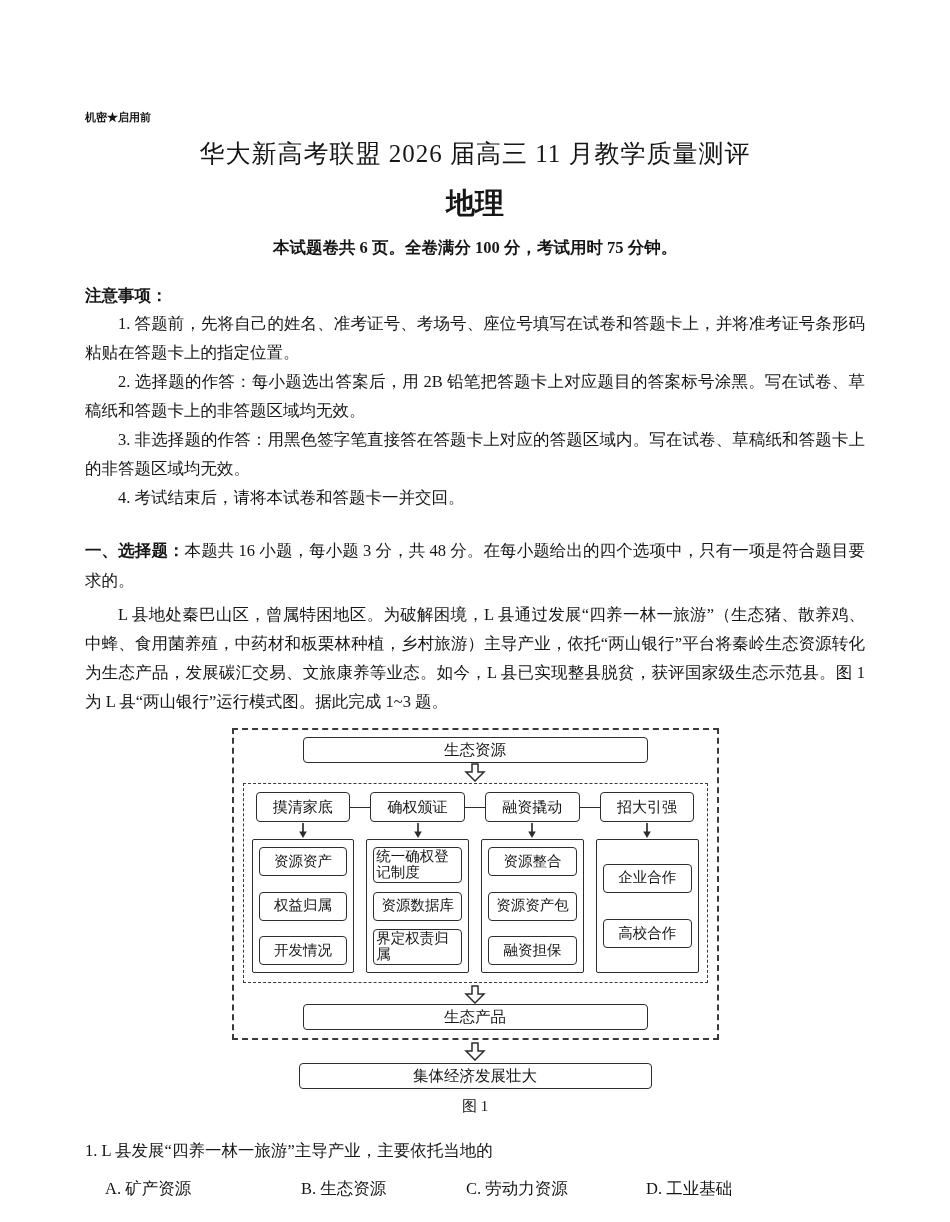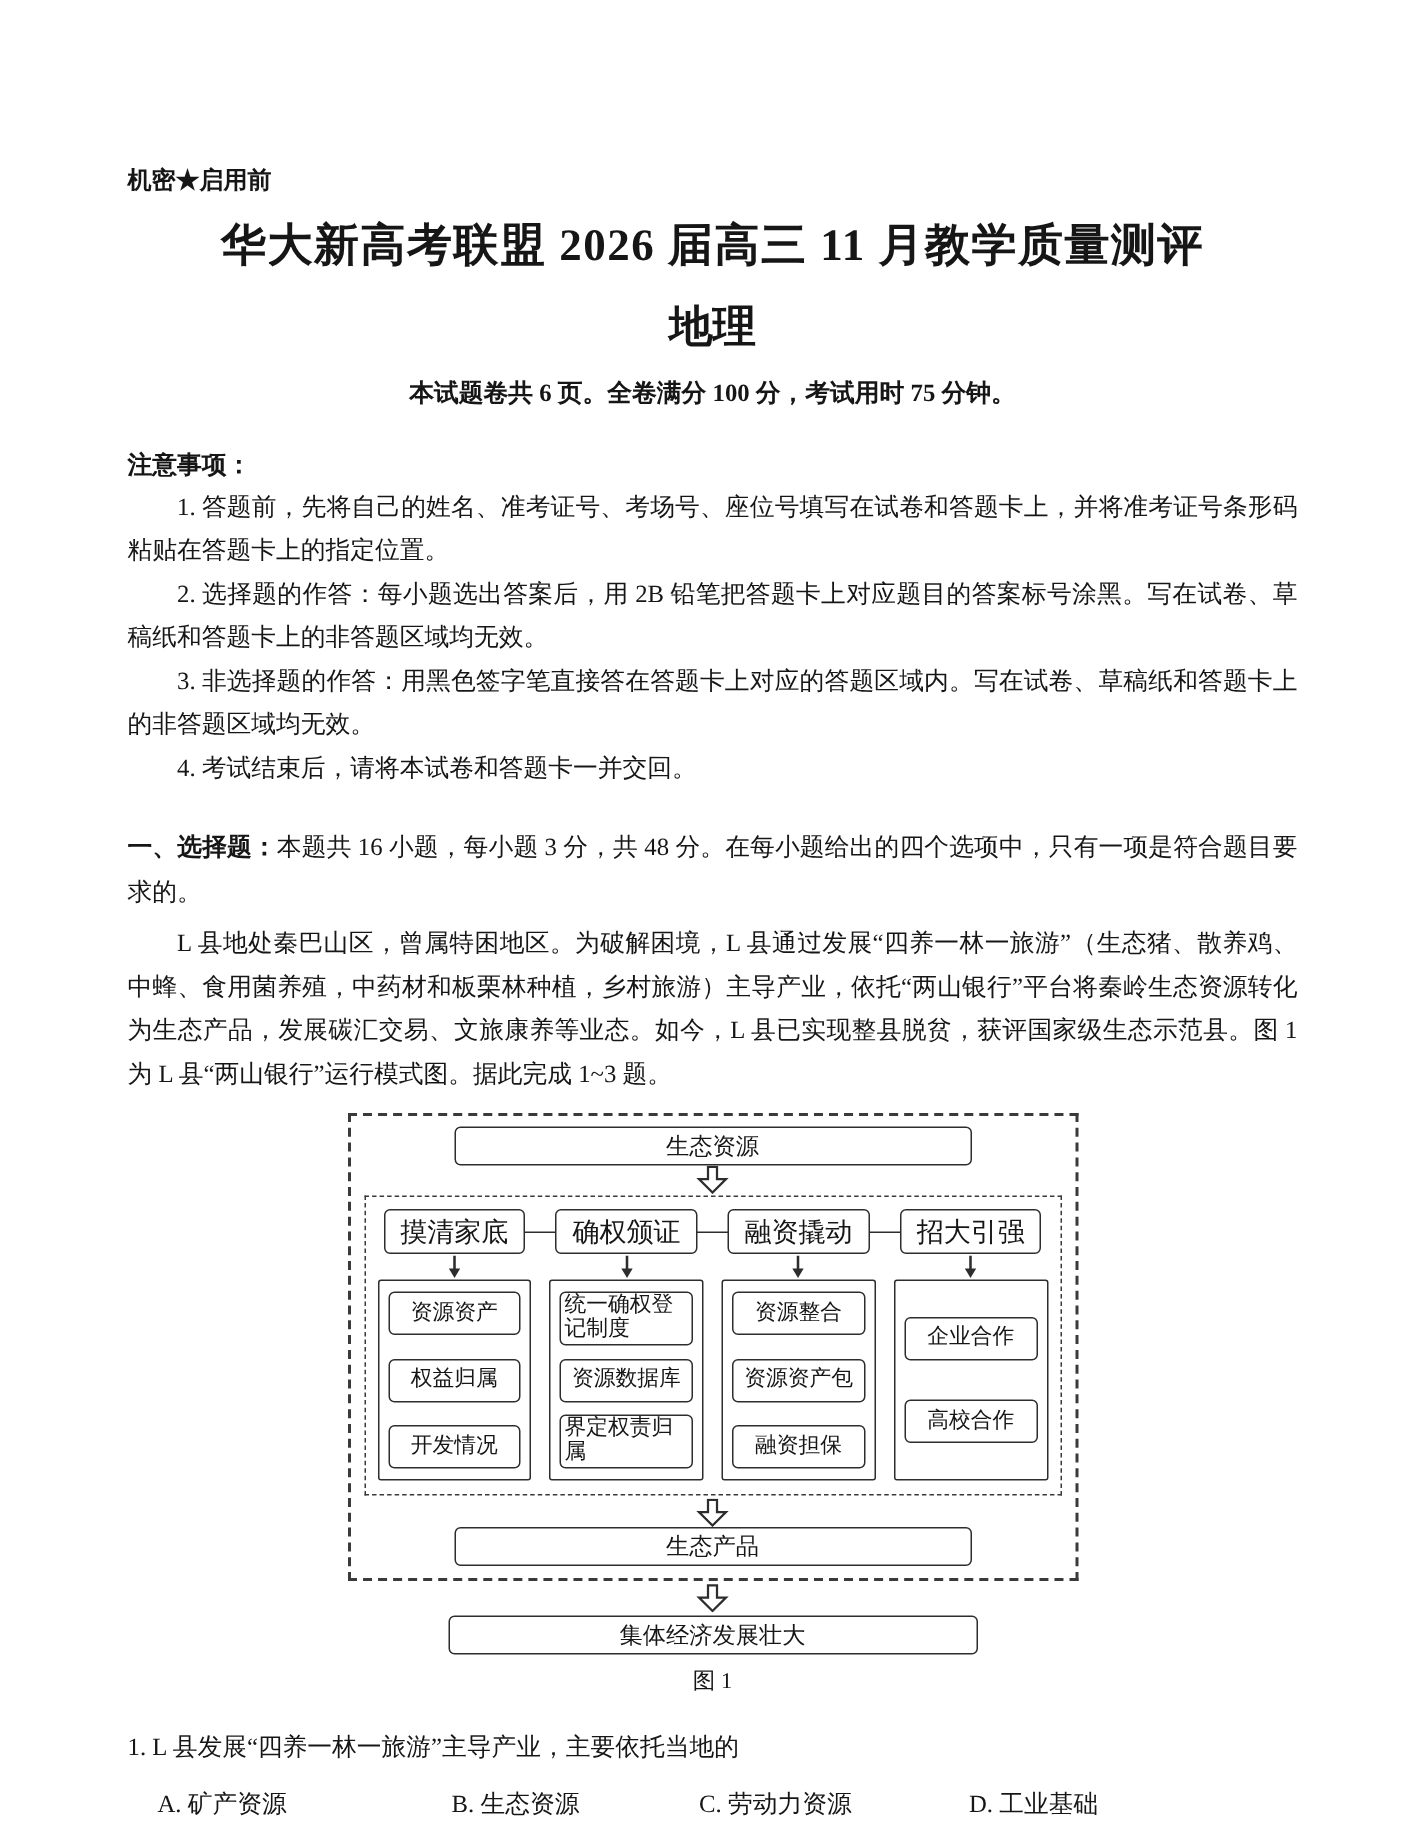--- a/index.html
+++ b/index.html
@@ -13,26 +13,26 @@
     color: #161616;
     font-family: "Liberation Serif", serif;
     font-size: 16.5px;
     overflow: hidden;
   }
   .content { padding: 110px 85px 0 85px; }
 
   .classification {
     font-family: "Liberation Sans", sans-serif;
     font-weight: bold;
-    font-size: 16px;
+    font-size: 11px;
   }
   .title {
     text-align: center;
-    font-size: 30px;
-    font-weight: bold;
+    font-size: 25px;
+    font-weight: normal;
     margin-top: 12px;
     letter-spacing: 1px;
   }
   .subject {
     text-align: center;
     font-size: 29px;
     font-weight: bold;
     margin-top: 14px;
   }
   .exam-info {
@@ -103,21 +103,21 @@
     right: 12%;
     top: 23px;
     border-top: 1.7px solid #2d2d2d;
   }
   .flow-col { flex: 1; display: flex; flex-direction: column; align-items: center; }
   .col-header {
     position: relative;
     z-index: 1;
     width: 92%;
     height: 30px;
-    font-size: 18px;
+    font-size: 15px;
     text-align: right;
   }
   .sub-box {
     width: 100%;
     height: 134px;
     border: 1.6px solid #2d2d2d;
     border-radius: 2px;
     padding: 7px 6px;
     display: flex;
     flex-direction: column;

